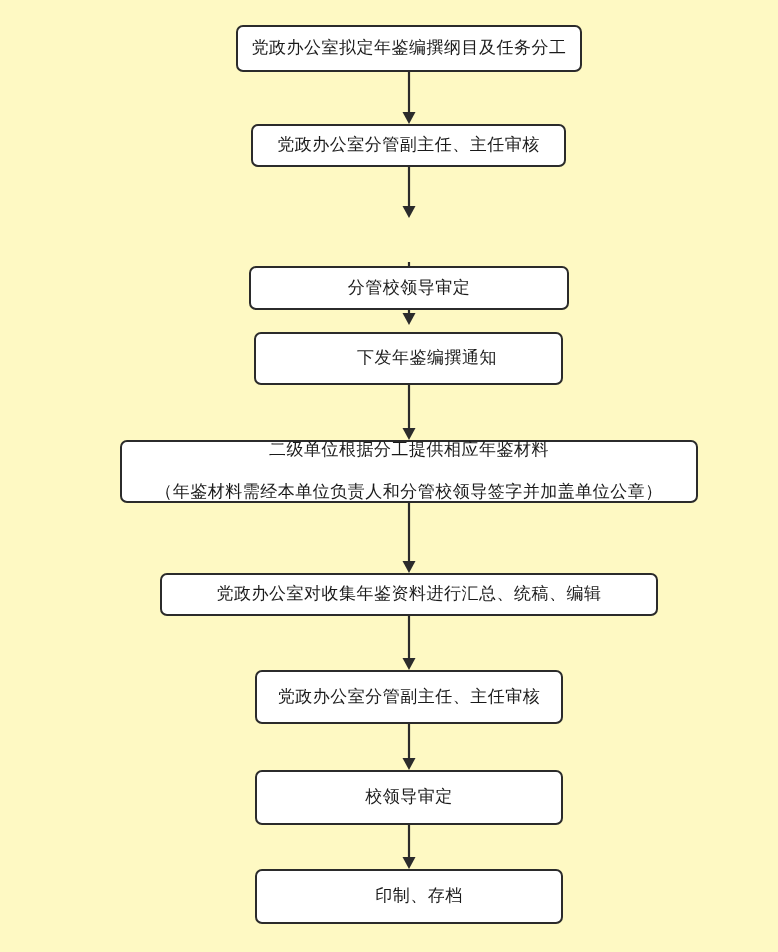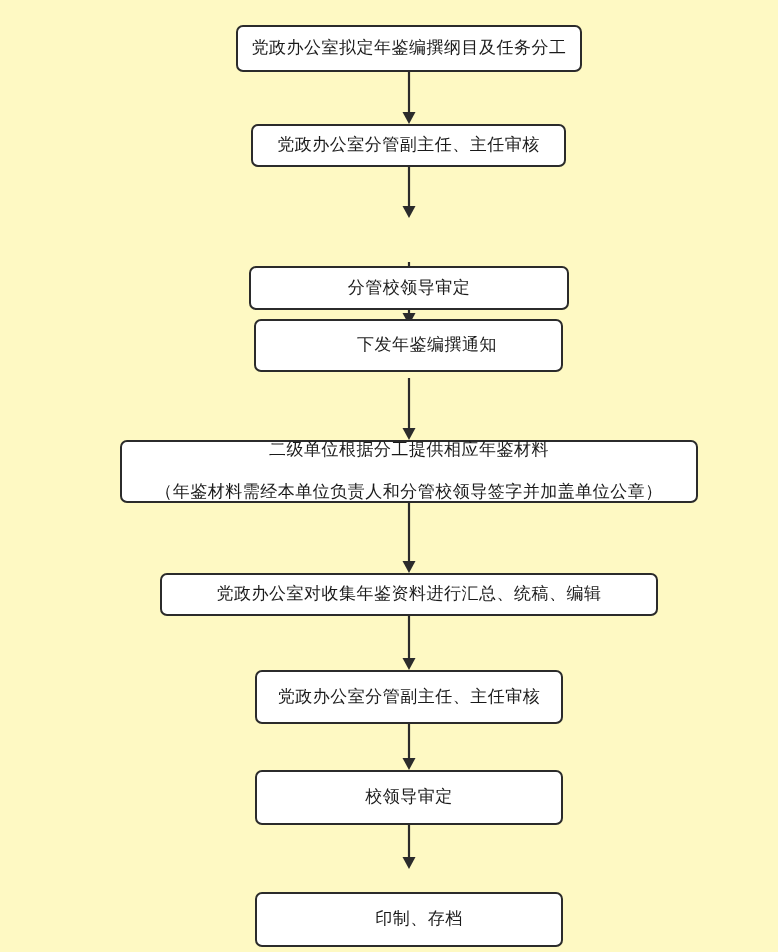--- a/index.html
+++ b/index.html
@@ -78,38 +78,38 @@
   </div>
 
   <div class="node" style="left: 251px; top: 124px; width: 315px; height: 43px; border-color: rgb(43, 43, 43); color: rgb(26, 26, 26);">
     <span>党政办公室分管副主任、主任审核</span>
   </div>
 
   <div class="node" style="left: 249px; top: 218px; width: 320px; height: 44px; border-color: rgb(43, 43, 43); color: rgb(26, 26, 26); margin-top: 48px;">
     <span>分管校领导审定</span>
   </div>
 
-  <div class="node" style="left: 254px; top: 319px; width: 309px; height: 53px; border-color: rgb(43, 43, 43); color: rgb(26, 26, 26); padding-left: 37px;">
+  <div class="node" style="left: 254px; top: 332px; width: 309px; height: 53px; border-color: rgb(43, 43, 43); color: rgb(26, 26, 26); padding-left: 37px;">
     <span>下发年鉴编撰通知</span>
   </div>
 
   <div class="node" style="left: 120px; top: 440px; width: 578px; height: 63px; border-color: rgb(43, 43, 43); color: rgb(26, 26, 26);">
     <span>二级单位根据分工提供相应年鉴材料</span>
     <span class="line2">（年鉴材料需经本单位负责人和分管校领导签字并加盖单位公章）</span>
   </div>
 
   <div class="node" style="left: 160px; top: 573px; width: 498px; height: 43px; border-color: rgb(43, 43, 43); color: rgb(26, 26, 26); text-align: center;">
     <span>党政办公室对收集年鉴资料进行汇总、统稿、编辑</span>
   </div>
 
   <div class="node" style="left: 255px; top: 670px; width: 308px; height: 54px; border-color: rgb(43, 43, 43); color: rgb(26, 26, 26);">
     <span>党政办公室分管副主任、主任审核</span>
   </div>
 
   <div class="node" style="left: 255px; top: 770px; width: 308px; height: 55px; border-color: rgb(43, 43, 43); color: rgb(26, 26, 26);">
     <span>校领导审定</span>
   </div>
 
-  <div class="node" style="left: 255px; top: 892px; width: 308px; height: 55px; border-color: rgb(43, 43, 43); color: rgb(26, 26, 26); padding-left: 20px;">
+  <div class="node" style="left: 255px; top: 869px; width: 308px; height: 55px; border-color: rgb(43, 43, 43); color: rgb(26, 26, 26); padding-left: 20px;">
     <span>印制、存档</span>
   </div>
 
 </div>
 
 </body></html>

